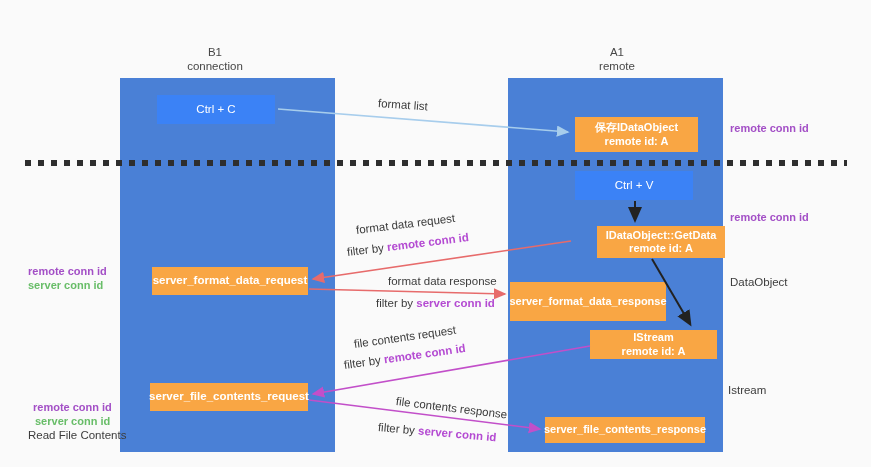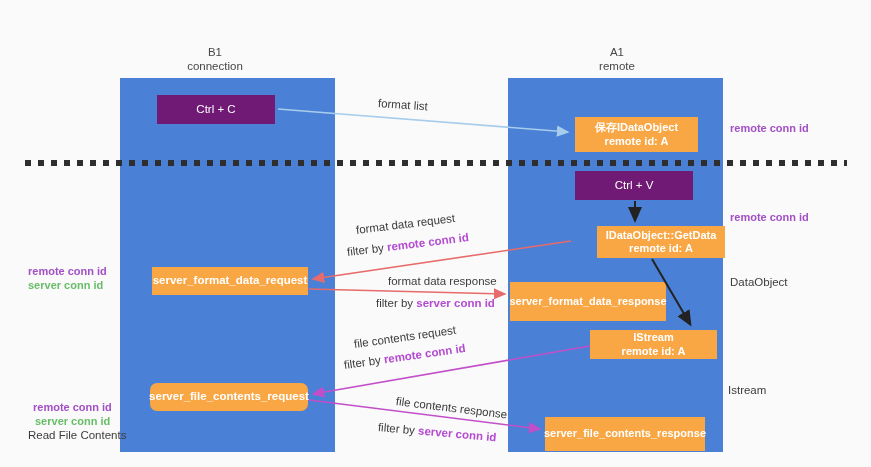--- a/index.html
+++ b/index.html
@@ -13,21 +13,21 @@
   .abs { position:absolute; }
   .title-block { top:6px; left:0; right:0; text-align:center; font-size:15px; line-height:19px; color:#3a3a3a; }
   .col-header { top:45px; width:140px; text-align:center; font-size:11.5px; line-height:14px; color:#474747; }
   .lane { top:78px; width:215px; height:374px; background:#4a80d6; z-index:1; }
   .dashed-line {
     top:160px; left:25px; width:822px; height:6px; z-index:2;
     background:repeating-linear-gradient(to right, #2e2e2e 0 6.5px, rgba(0,0,0,0) 6.5px 13px);
   }
   .node { z-index:3; display:flex; flex-direction:column; align-items:center; justify-content:center;
           color:#fff; font-size:11.5px; line-height:13.5px; text-align:center; }
-  .green  { background:#701a75; }
+  .green  { background:#3b82f6; }
   .orange { background:#f9a644;font-weight:bold; }
   svg.arrows { top:0; left:0; z-index:4; pointer-events:none; }
   .msg-label { z-index:5; font-size:11.5px; color:#3c3c3c; white-space:nowrap; transform-origin:left center; }
   .kw { font-weight:bold; }
   .kw-magenta { color:#b44bd2; }
   .side-label { z-index:5; font-size:11px; white-space:nowrap; }
   .purple-bold { color:#a34fc6; font-weight:bold; }
   .green-bold  { color:#68bd68; font-weight:bold; }
   .dark-label  { color:#3c3c3c; font-size:11.5px;margin-top:44px; }
 </style>
@@ -75,25 +75,25 @@
 
   <div class="abs node orange" style="left:510px; top:282px; width:156px; height:39px; font-size:11px;">
     <span>server_format_data_response</span>
   </div>
 
   <div class="abs node orange" style="left:590px; top:330px; width:127px; height:29px; font-size:11px;">
     <span>IStream</span>
     <span>remote id: A</span>
   </div>
 
-  <div class="abs node orange" style="left:150px; top:383px; width:158px; height:28px;border-radius:7px;">
+  <div class="abs node orange" style="left:150px; top:383px; width:158px; height:28px;">
     <span>server_file_contents_request</span>
   </div>
 
-  <div class="abs node orange" style="left:545px; top:417px; width:160px; height:34px; font-size:11px;">
+  <div class="abs node orange" style="left:545px; top:417px; width:160px; height:26px; font-size:11px;">
     <span>server_file_contents_response</span>
   </div>
 
   <svg class="abs arrows" width="871" height="467" viewBox="0 0 871 467">
     <defs>
       <marker id="m-blue" markerWidth="9" markerHeight="8" refX="7" refY="3.5" orient="auto">
         <path d="M0,0 L8,3.5 L0,7 Z" fill="#a7cdec"></path>
       </marker>
       <marker id="m-black" markerWidth="9" markerHeight="8" refX="6.5" refY="3.5" orient="auto">
         <path d="M0,0 L8,3.5 L0,7 Z" fill="#222222"></path>

